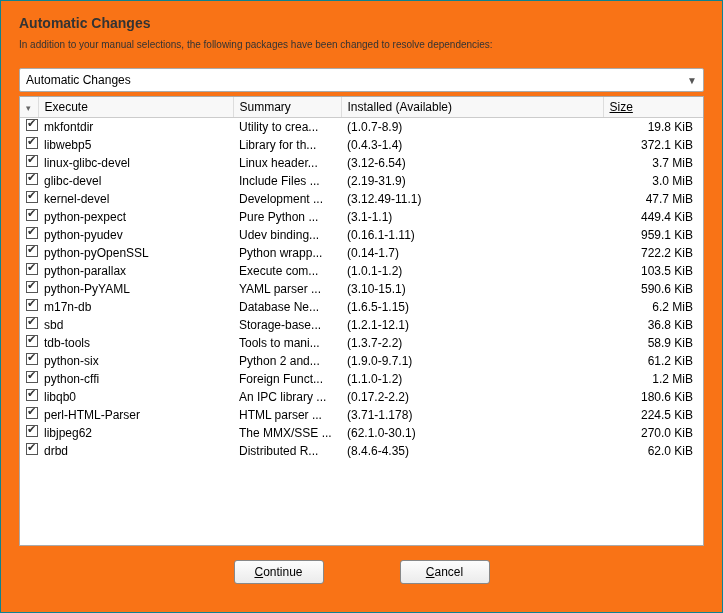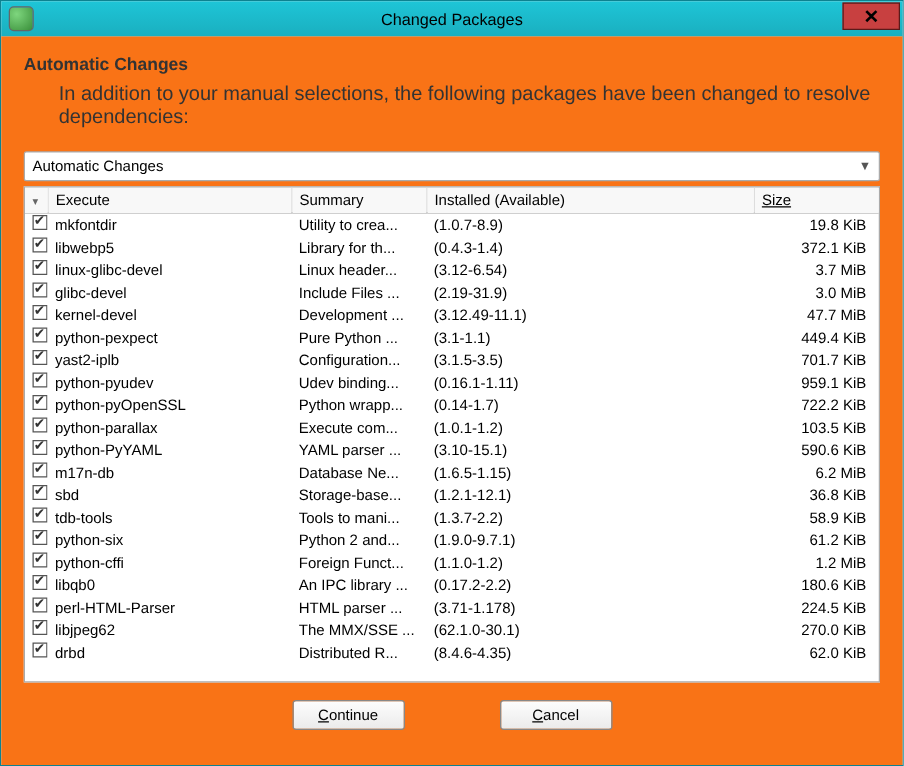--- a/index.html
+++ b/index.html
@@ -4,21 +4,21 @@
 <style>
 * { box-sizing: border-box; margin: 0; padding: 0; }
 body { font-family: "Segoe UI", Tahoma, sans-serif; font-size: 12px; background: #1aafbf; width: 723px; height: 613px; overflow: hidden; }
 .window { background: #fafafa; border: 1px solid #0d8290; width: 723px; height: 613px; display: flex; flex-direction: column; }
 .titlebar { background: linear-gradient(to bottom, #1ec5d7, #1aafbf); height: 28px; display: flex; align-items: center; position: relative; }
 .titlebar-icon { width: 20px; height: 20px; margin-left: 6px; background: radial-gradient(circle at 30% 30%, #7ed67e, #3a8f3a); border-radius: 4px; border: 1px solid #666; display:flex; align-items:center; justify-content:center; }
 .titlebar-title { position: absolute; left: 50%; transform: translateX(-50%); color: #000; font-size: 13px; }
 .close-btn { position: absolute; right: 2px; top: 1px; width: 46px; height: 22px; background: #c84040; border: 1px solid #5a1a1a; color: #000; display: flex; align-items: center; justify-content: center; font-size: 15px; font-weight: bold; cursor: pointer; }
 .content { flex: 1; padding: 14px 18px 10px 18px; background: #f97316; display: flex; flex-direction: column; }
 .heading { font-size: 14px; font-weight: bold; color: #333; margin-bottom: 8px; }
-.subtext { font-size: 16px; color: #333; margin-bottom: 18px; margin-left: 28px; }
+.subtext { font-size: 10px; color: #333; margin-bottom: 18px; }
 .dropdown { border: 1px solid #aaa; background: #fff; height: 24px; display: flex; align-items: center; padding: 0 6px; justify-content: space-between; margin-bottom: 4px; cursor: pointer; border-radius: 2px; }
 .dropdown-arrow { font-size: 10px; color: #555; }
 .table-wrap { border: 1px solid #aaa; background: #fff; flex: 1; overflow: auto; }
 table { width: 100%; border-collapse: collapse; table-layout: fixed; }
 thead th { text-align: left; font-weight: normal; font-size: 12px; padding: 3px 6px; border-right: 1px solid #ddd; border-bottom: 1px solid #ccc; background: #f8f8f8; position: sticky; top: 0; }
 thead th:last-child { border-right: none; text-decoration: underline; }
 .col-icon { width: 18px; }
 .col-pkg { width: 195px; }
 .col-sum { width: 108px; }
 .col-inst { width: 262px; }
@@ -30,27 +30,20 @@
 .sort-ind { font-size: 9px; color: #666; margin-right: 2px; }
 .buttons { display: flex; justify-content: center; gap: 76px; padding: 14px 0 18px 0; }
 .btn { min-width: 90px; height: 24px; background: linear-gradient(#fdfdfd,#ebebeb); border: 1px solid #888; border-radius: 3px; font-size: 12px; cursor: pointer; padding: 0 14px; }
 .mnemonic { text-decoration: underline; }
 </style>
 </head>
 <body>
 
 <div class="window">
 
-  <div class="titlebar">
-    <div class="titlebar-icon"></div>
-    <div class="titlebar-title">Changed Packages</div>
-    <div class="close-btn">
-      <span>✕</span>
-    </div>
-  </div>
 
   <div class="content">
 
     <div class="heading">Automatic Changes</div>
     <div class="subtext">In addition to your manual selections, the following packages have been changed to resolve dependencies:</div>
 
     <div class="dropdown">
       <span>Automatic Changes</span>
       <span class="dropdown-arrow">▼</span>
     </div>
@@ -111,27 +104,20 @@
             </tr>
             <tr>
               <td><span class="pkg-icon"></span></td>
               <td>python-pexpect</td>
               <td>Pure Python ...</td>
               <td>(3.1-1.1)</td>
               <td class="size-cell">449.4 KiB</td>
             </tr>
             <tr>
               <td><span class="pkg-icon"></span></td>
-              <td>yast2-iplb</td>
-              <td>Configuration...</td>
-              <td>(3.1.5-3.5)</td>
-              <td class="size-cell">701.7 KiB</td>
-            </tr>
-            <tr>
-              <td><span class="pkg-icon"></span></td>
               <td>python-pyudev</td>
               <td>Udev binding...</td>
               <td>(0.16.1-1.11)</td>
               <td class="size-cell">959.1 KiB</td>
             </tr>
             <tr>
               <td><span class="pkg-icon"></span></td>
               <td>python-pyOpenSSL</td>
               <td>Python wrapp...</td>
               <td>(0.14-1.7)</td>

